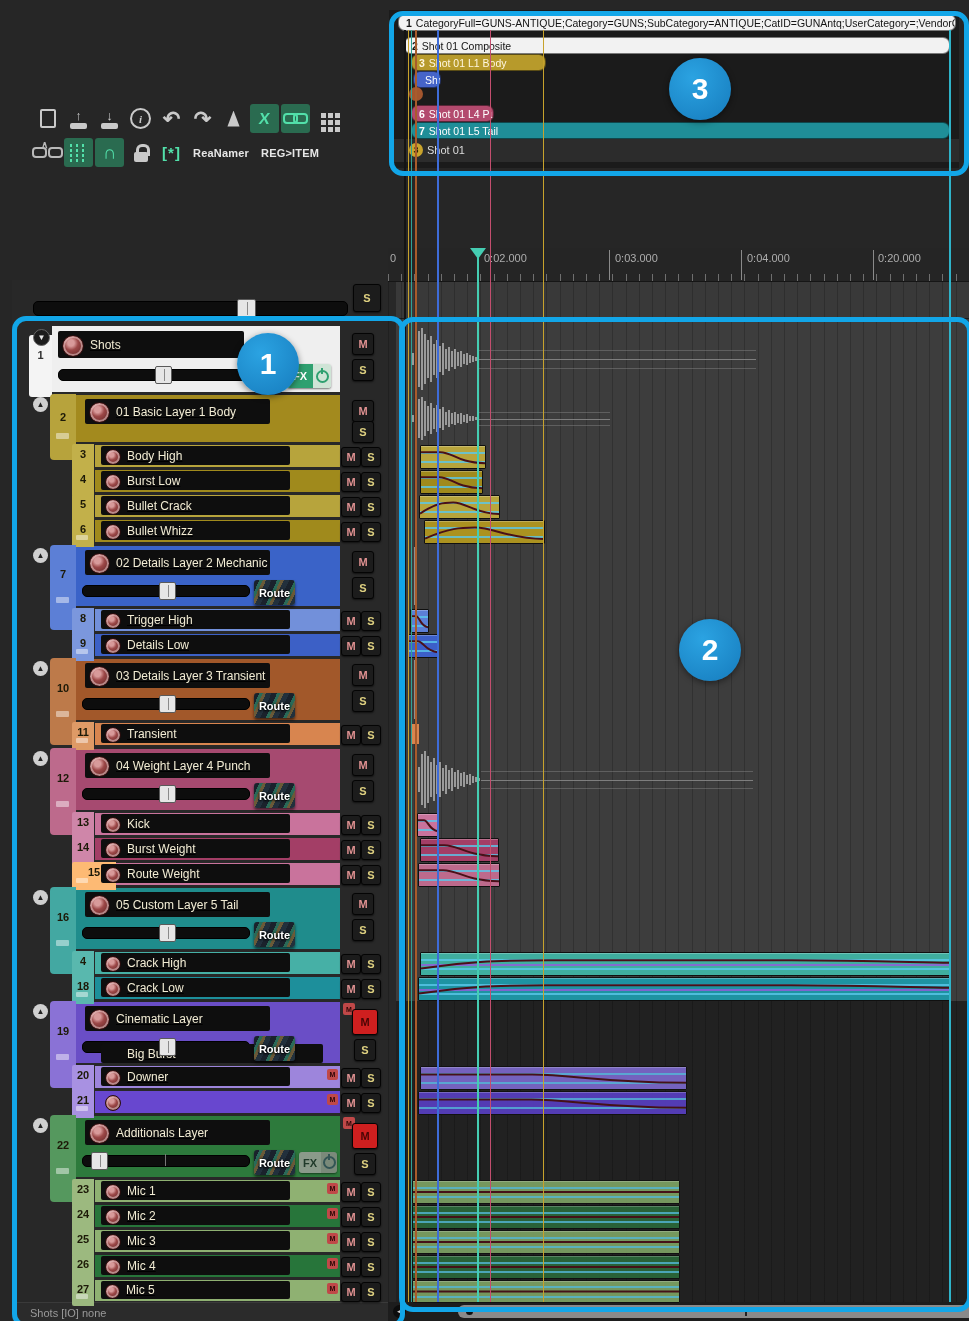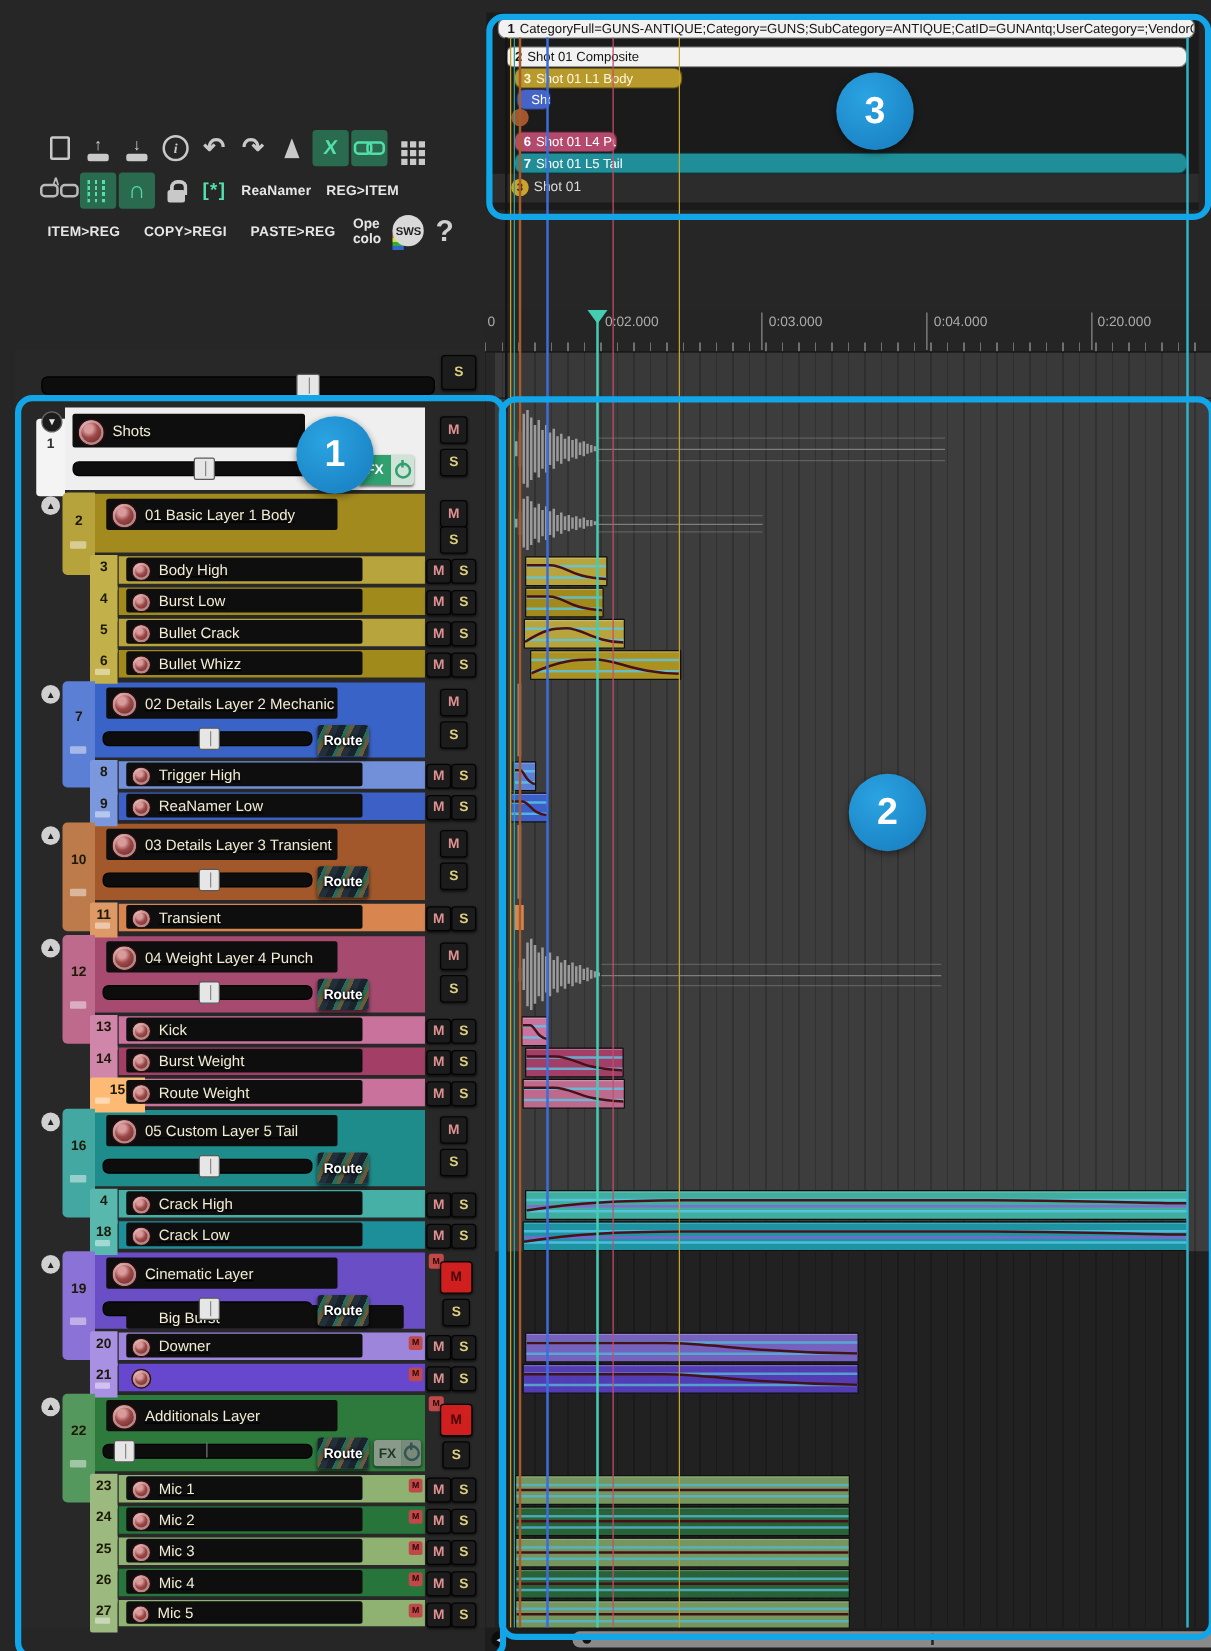--- a/index.html
+++ b/index.html
@@ -143,34 +143,20 @@
         </div>
       <div class="tbtn">
           <span class="i-lock"></span>
         </div>
       <div class="tbtn">
           <span class="i-brk">[*]</span>
         </div>
       <div class="tb-label">ReaNamer</div>
       <div class="tb-label">REG&gt;ITEM</div>
     </div>
-    <div class="tb-row" style="gap:9px">
-      <div class="tb-label">ITEM&gt;REG</div>
-      <div class="tb-label">COPY&gt;REGI</div>
-      <div class="tb-label">PASTE&gt;REG</div>
-      <div class="two-line">
-        <span>Ope</span>
-        <span>colo</span>
-      </div>
-      <div class="sws-wrap">
-        <span class="sws-rain"></span>
-        <span class="sws-circ">SWS</span>
-      </div>
-      <div class="q-mark">?</div>
-    </div>
   </div>
 
   <div class="abs" id="region-panel" style="left:389px;top:10px;width:570px;height:158px;background:#1b1b1b;z-index:3;"></div>
   <div class="abs" style="left:389px;top:139px;width:570px;height:23px;background:#2c2c2c;z-index:4;"></div>
 
   <div class="abs" id="ruler" style="left:388px;top:248px;width:581px;height:33px;background:#252525;z-index:10;border-bottom:1px solid #161616;">
     <div class="abs" style="left:0;bottom:0;width:100%;height:7px;background:repeating-linear-gradient(90deg,#6f6f6f 0 1px,transparent 1px 13.2px);"></div>
   </div>
 
   <div class="abs" style="left:388px;top:281px;width:581px;height:37px;background:#393939;z-index:2;
@@ -306,21 +292,21 @@
       <div class="namebox" style="position: absolute; left: 101px; top: 610px; width: 189px; height: 19px; z-index: 10;">
         <span class="nm" style="padding-left: 26px;">Trigger High</span>
       </div>
       <div class="rec" style="position: absolute; left: 105px; top: 612.5px; width: 14px; height: 14px; z-index: 11;"></div>
       <div class="msbtn m-col" style="position: absolute; left: 341px; top: 611px; width: 18px; height: 18px; z-index: 11;">M</div>
       <div class="msbtn s-col" style="position: absolute; left: 361px; top: 611px; width: 18px; height: 18px; z-index: 11;">S</div>
       <div class="tabnum" style="position: absolute; left: 72px; top: 633px; width: 22px; height: 24px; background: rgb(123, 151, 221); z-index: 10; padding-top: 4px;">9</div>
       <div class="fold-ico" style="position: absolute; left: 76px; top: 649px; width: 12px; height: 5px; z-index: 11;"></div>
       <div style="position: absolute; left: 95px; top: 634px; width: 245px; height: 22px; background: rgb(60, 96, 198); z-index: 9;"></div>
       <div class="namebox" style="position: absolute; left: 101px; top: 635px; width: 189px; height: 19px; z-index: 10;">
-        <span class="nm" style="padding-left: 26px;">ReaNamer Low</span>
+        <span class="nm" style="padding-left: 26px;">Details Low</span>
       </div>
       <div class="rec" style="position: absolute; left: 105px; top: 637.5px; width: 14px; height: 14px; z-index: 11;"></div>
       <div class="msbtn m-col" style="position: absolute; left: 341px; top: 636px; width: 18px; height: 18px; z-index: 11;">M</div>
       <div class="msbtn s-col" style="position: absolute; left: 361px; top: 636px; width: 18px; height: 18px; z-index: 11;">S</div>
       <div class="arrowc" style="position: absolute; left: 33px; top: 661px; background: rgb(208, 208, 208); color: rgb(34, 34, 34);">▲</div>
       <div class="tabnum" style="position: absolute; left: 50px; top: 658px; width: 26px; height: 63px; background: rgb(189, 122, 74); z-index: 10; padding-top: 23.5px; border-radius: 4px 0px 0px 4px;">10</div>
       <div class="fold-ico" style="position: absolute; left: 56px; top: 711px; width: 13px; height: 6px; z-index: 11;"></div>
       <div style="position: absolute; left: 76px; top: 659px; width: 264px; height: 61px; background: rgb(162, 88, 42); z-index: 9;"></div>
       <div class="namebox" style="position: absolute; left: 85px; top: 663px; width: 185px; height: 25px; z-index: 10;">
         <span class="nm" style="padding-left: 31px;">03 Details Layer 3 Transient</span>
@@ -737,20 +723,23 @@
     </div>
   <div id="overlay-c">
       <div class="bluebox" style="position: absolute; left: 12px; top: 316px; width: 383px; height: 1002px;"></div>
       <div class="bluebox" style="position: absolute; left: 399px; top: 317px; width: 563px; height: 985px;"></div>
       <div class="bluebox" style="position: absolute; left: 389px; top: 11px; width: 570px; height: 155px;"></div>
       <div class="callout" style="position: absolute; left: 237px; top: 333px;">1</div>
       <div class="callout" style="position: absolute; left: 679px; top: 619px;">2</div>
       <div class="callout" style="position: absolute; left: 669px; top: 58px;">3</div>
     </div>
 
+  <div class="abs" style="left:12px;top:1302px;width:384px;height:19px;background:#2b2b2b;border-top:1px solid #3a3a3a;z-index:8;display:flex;align-items:center;">
+    <span style="color:#9a9a9a;font-size:11px;padding-left:18px;">Shots [IO] none</span>
+  </div>
 
   <div class="abs" style="left:388px;top:1302px;width:581px;height:19px;background:#1d1d1d;z-index:8;">
     <div class="abs" style="left:5px;top:3px;width:13px;height:13px;border-radius:50%;background:#0c0c0c;color:#cfcfcf;font-size:8px;display:flex;align-items:center;justify-content:center;">◄</div>
     <div class="abs" style="left:70px;top:3px;width:511px;height:13px;background:#8a8a8a;border-radius:6px 0 0 6px;">
       <div class="abs" style="left:8px;top:3px;width:7px;height:7px;border-radius:50%;background:#111;"></div>
       <div class="abs" style="left:287px;top:2px;width:2px;height:9px;background:#222;"></div>
     </div>
   </div>
 </div>
 

